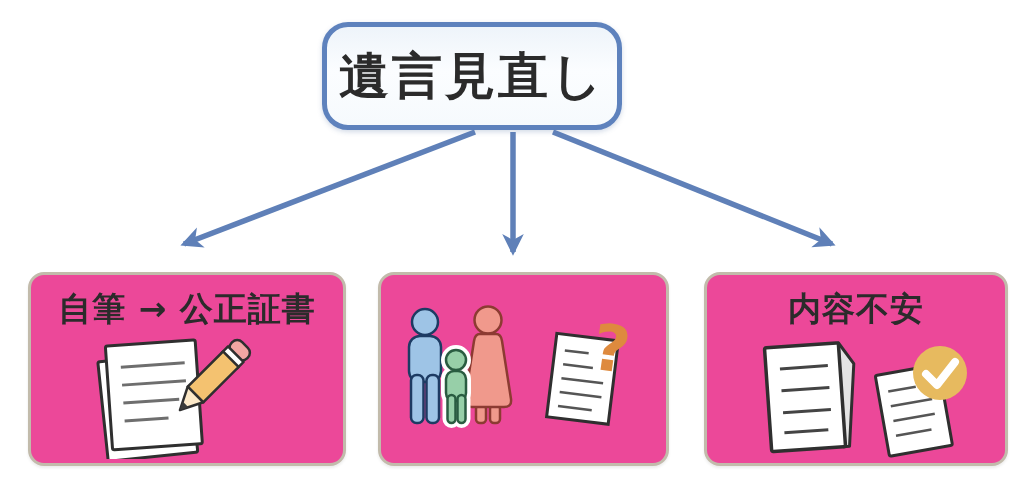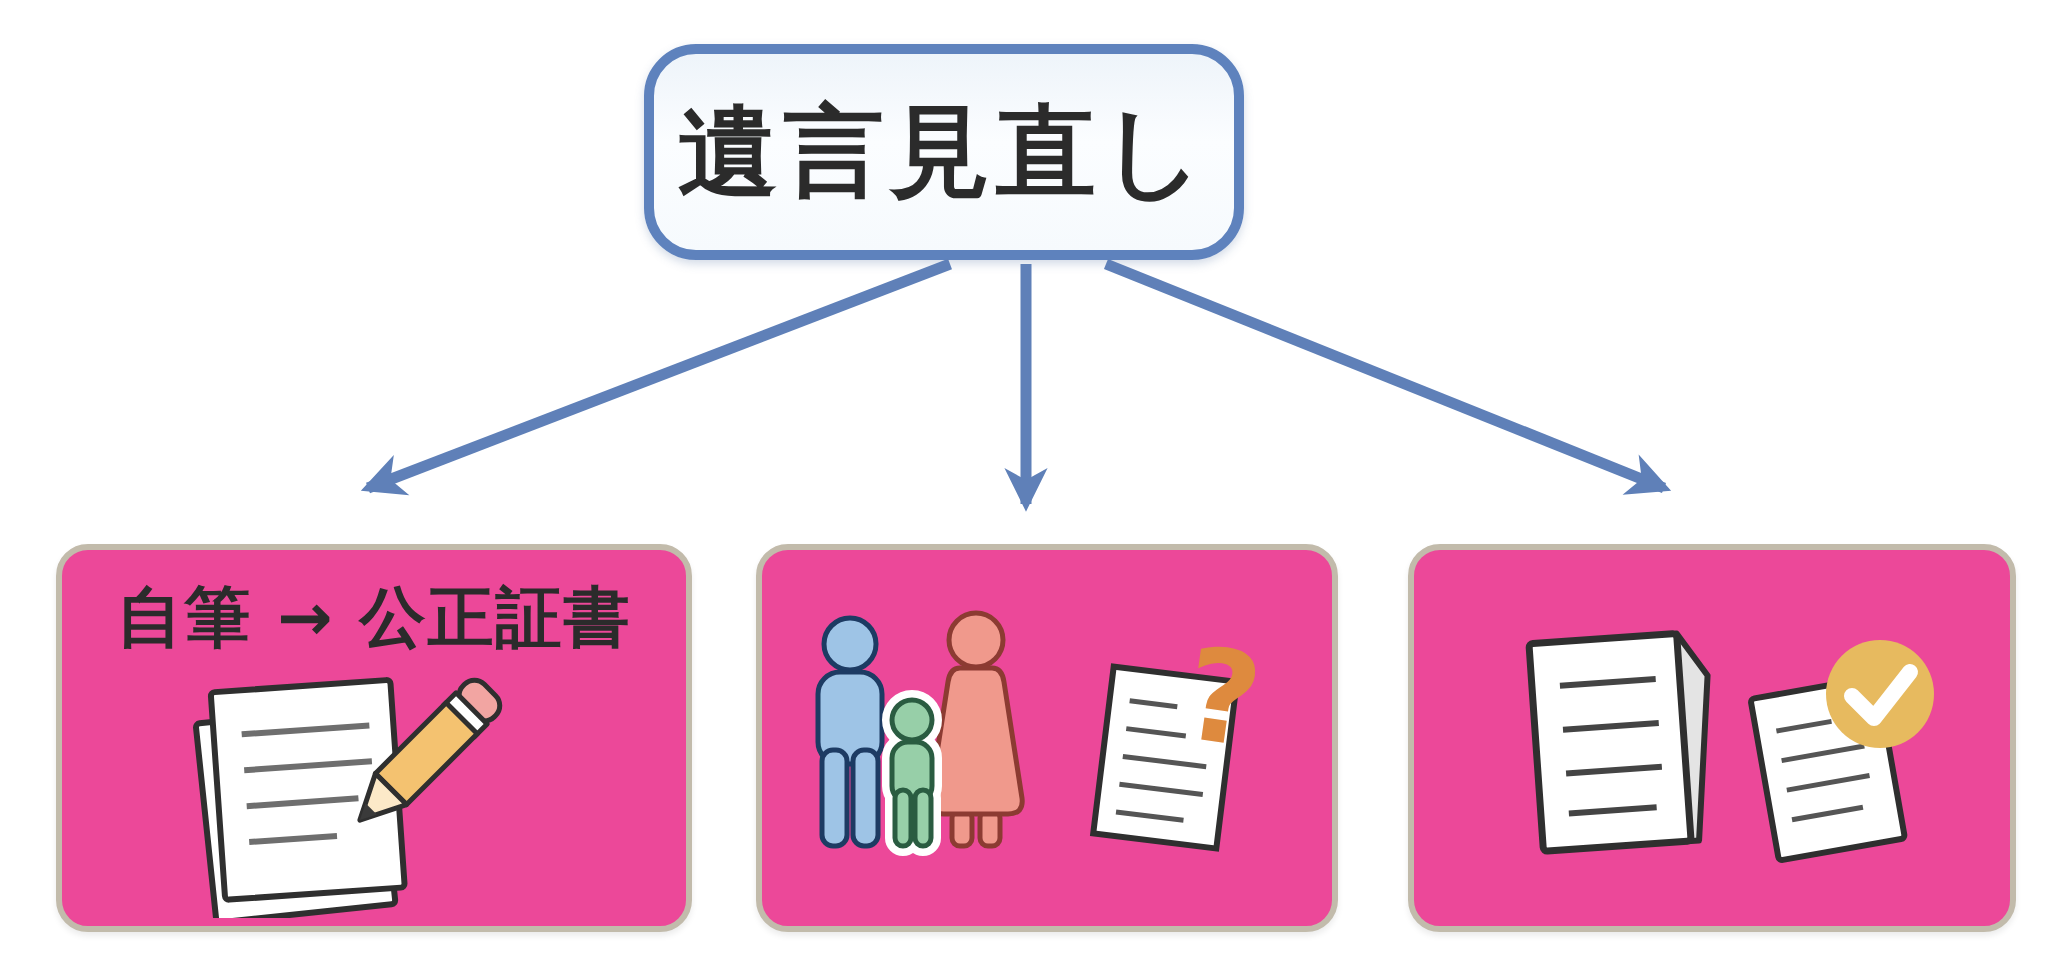--- a/index.html
+++ b/index.html
@@ -160,20 +160,21 @@
           <line x1="162" y1="76" x2="204" y2="76" stroke="#555555" stroke-width="2.5"></line>
           <line x1="162" y1="90" x2="204" y2="90" stroke="#555555" stroke-width="2.5"></line>
           <line x1="162" y1="104" x2="196" y2="104" stroke="#555555" stroke-width="2.5"></line>
         </g>
         <text x="212" y="66" font-size="64" font-weight="bold" fill="#de8a3e" text-anchor="middle" transform="rotate(8 212 46)" font-family="DejaVu Sans, sans-serif">?</text>
       </svg>
     </div>
   </div>
 
   <div class="card card-3">
+    <div class="card-label">内容不安</div>
     <div class="icon-wrap">
       <svg width="240" height="128" viewBox="0 0 240 128">
 
         <g transform="rotate(-4 72 66)">
           <path d="M106,14 L120,36 L110,118 L104,118 Z" fill="#e4e4e4" stroke="#2f2f2f" stroke-width="3" stroke-linejoin="round"></path>
           <rect x="32" y="14" width="74" height="104" fill="#ffffff" stroke="#2f2f2f" stroke-width="3.5" rx="2"></rect>
           <line x1="46" y1="36" x2="94" y2="36" stroke="#444444" stroke-width="3"></line>
           <line x1="46" y1="58" x2="94" y2="58" stroke="#444444" stroke-width="3"></line>
           <line x1="46" y1="80" x2="94" y2="80" stroke="#444444" stroke-width="3"></line>
           <line x1="46" y1="100" x2="90" y2="100" stroke="#444444" stroke-width="3"></line>

